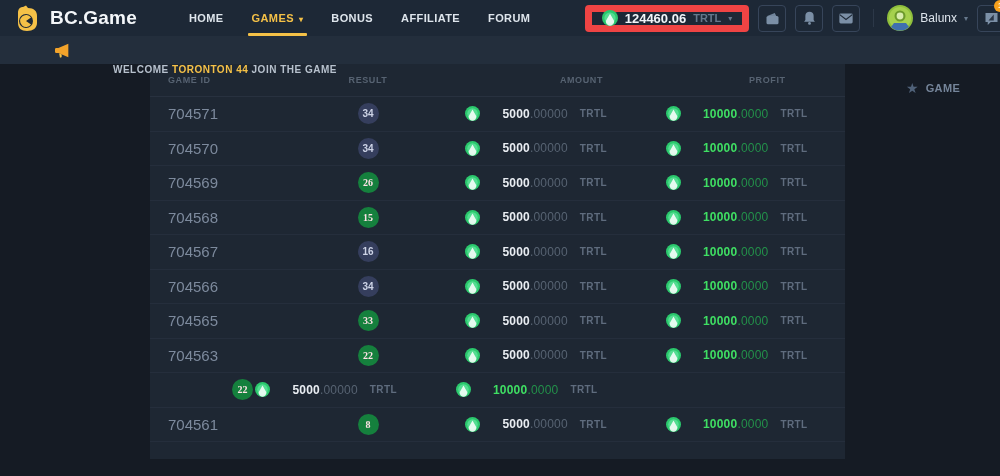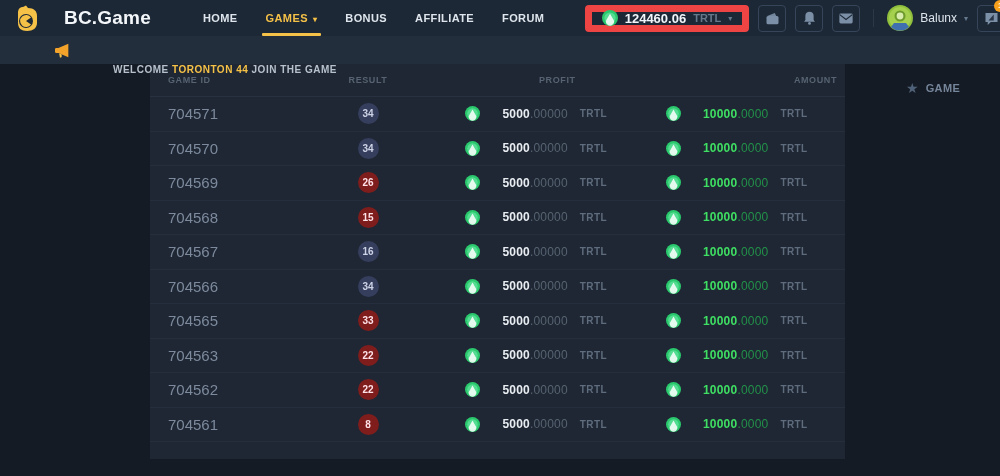--- a/index.html
+++ b/index.html
@@ -9,21 +9,21 @@
     background:#151b24;
     font-family:"Liberation Sans", sans-serif;
     -webkit-font-smoothing:antialiased;
   }
 
   
   .navbar {
     height:36px; background:#1d2836; display:flex; align-items:center;
     padding-left:14px; position:relative;
   }
-  .logo { display:flex; align-items:center; gap:24px; cursor:pointer; }
+  .logo { display:flex; align-items:center; gap:10px; cursor:pointer; }
   .logo-text { color:#f4f7fa; font-size:19px; font-weight:bold; letter-spacing:.2px; }
   .nav { display:flex; align-items:center; margin-left:38px; height:36px; }
   .nav-item {
     position:relative; height:36px; display:flex; align-items:center; gap:5px;
     padding:0 14px; font-size:11px; font-weight:bold; letter-spacing:.4px;
     color:#dee5ec; cursor:pointer;
   }
   .nav-item .caret { font-size:8px; color:#f5c147; transform:translateY(1px); }
   .nav-item.active { color:#f5c147; }
   .nav-item.active::after {
@@ -81,21 +81,21 @@
   .th-profit { padding-left:138px; }
   .tr { height:34.5px; border-bottom:1px solid #252e3c; cursor:pointer; }
   .td-id { padding-left:18px; font-size:15px; color:#7d8a9d; }
   .td-result { display:flex; justify-content:center; }
   .badge {
     width:21px; height:21px; border-radius:50%;
     display:flex; align-items:center; justify-content:center;
     font-size:10px; font-weight:bold;
   }
   .badge[data-variant="navy"] { background:#353e5d; color:#cdd3e6; }
-  .badge[data-variant="red"]  { background:#7f1d1d; color:#ffe2e7; }
+  .badge[data-variant="red"]  { background:#15803d; color:#ffe2e7;font-family:Liberation Serif, serif; }
   .td-amount { display:flex; align-items:center; justify-content:flex-end; padding-right:4px; }
   .td-profit { display:flex; align-items:center; padding-left:55px; }
   .money { margin-left:22px; font-size:12px; letter-spacing:.2px; }
   .money .int { font-weight:bold; color:#e9edf2; }
   .money .dec { color:#576372; }
   .money.green .int { color:#3fdf63; }
   .money.green .dec { color:#23914a; }
   .cur { margin-left:12px; font-size:10px; font-weight:bold; color:#5f6c7e; letter-spacing:.4px; }
   svg { display:block; }
 </style>
@@ -236,22 +236,22 @@
       <span class="rank-label">GAME</span>
     </div>
   </div>
 </div>
 
 <div class="content">
   <div class="panel">
     <div class="thead">
       <div class="th th-id">GAME ID</div>
       <div class="th th-result">RESULT</div>
+      <div class="th th-amount">AMOUNT</div>
       <div class="th th-profit">PROFIT</div>
-      <div class="th th-amount">AMOUNT</div>
     </div>
     <div>
   <div class="tr">
     <div class="td-id">704571</div>
     <div class="td-result">
       <span class="badge" data-variant="navy">34</span>
     </div>
     <div class="td-amount">
       <span>
         <svg width="15" height="15" viewBox="0 0 20 20">
@@ -473,21 +473,20 @@
           <circle cx="10" cy="10" r="7" fill="#54dd92"></circle>
           <path d="M10 4.8 L14 11.5 A5 5 0 1 1 6 11.5 Z" fill="#ffffff" opacity=".85"></path>
         </svg>
       </span>
       <span class="money green"><span class="int">10000</span><span class="dec">.0000</span></span>
       <span class="cur">TRTL</span>
     </div>
   </div>
 
   <div class="tr">
-    <div class="td-id">704562</div>
     <div class="td-result">
       <span class="badge" data-variant="red">22</span>
     </div>
     <div class="td-amount">
       <span>
         <svg width="15" height="15" viewBox="0 0 20 20">
           <circle cx="10" cy="10" r="10" fill="#2bc96d"></circle>
           <circle cx="10" cy="10" r="7" fill="#54dd92"></circle>
           <path d="M10 4.8 L14 11.5 A5 5 0 1 1 6 11.5 Z" fill="#ffffff" opacity=".85"></path>
         </svg>

